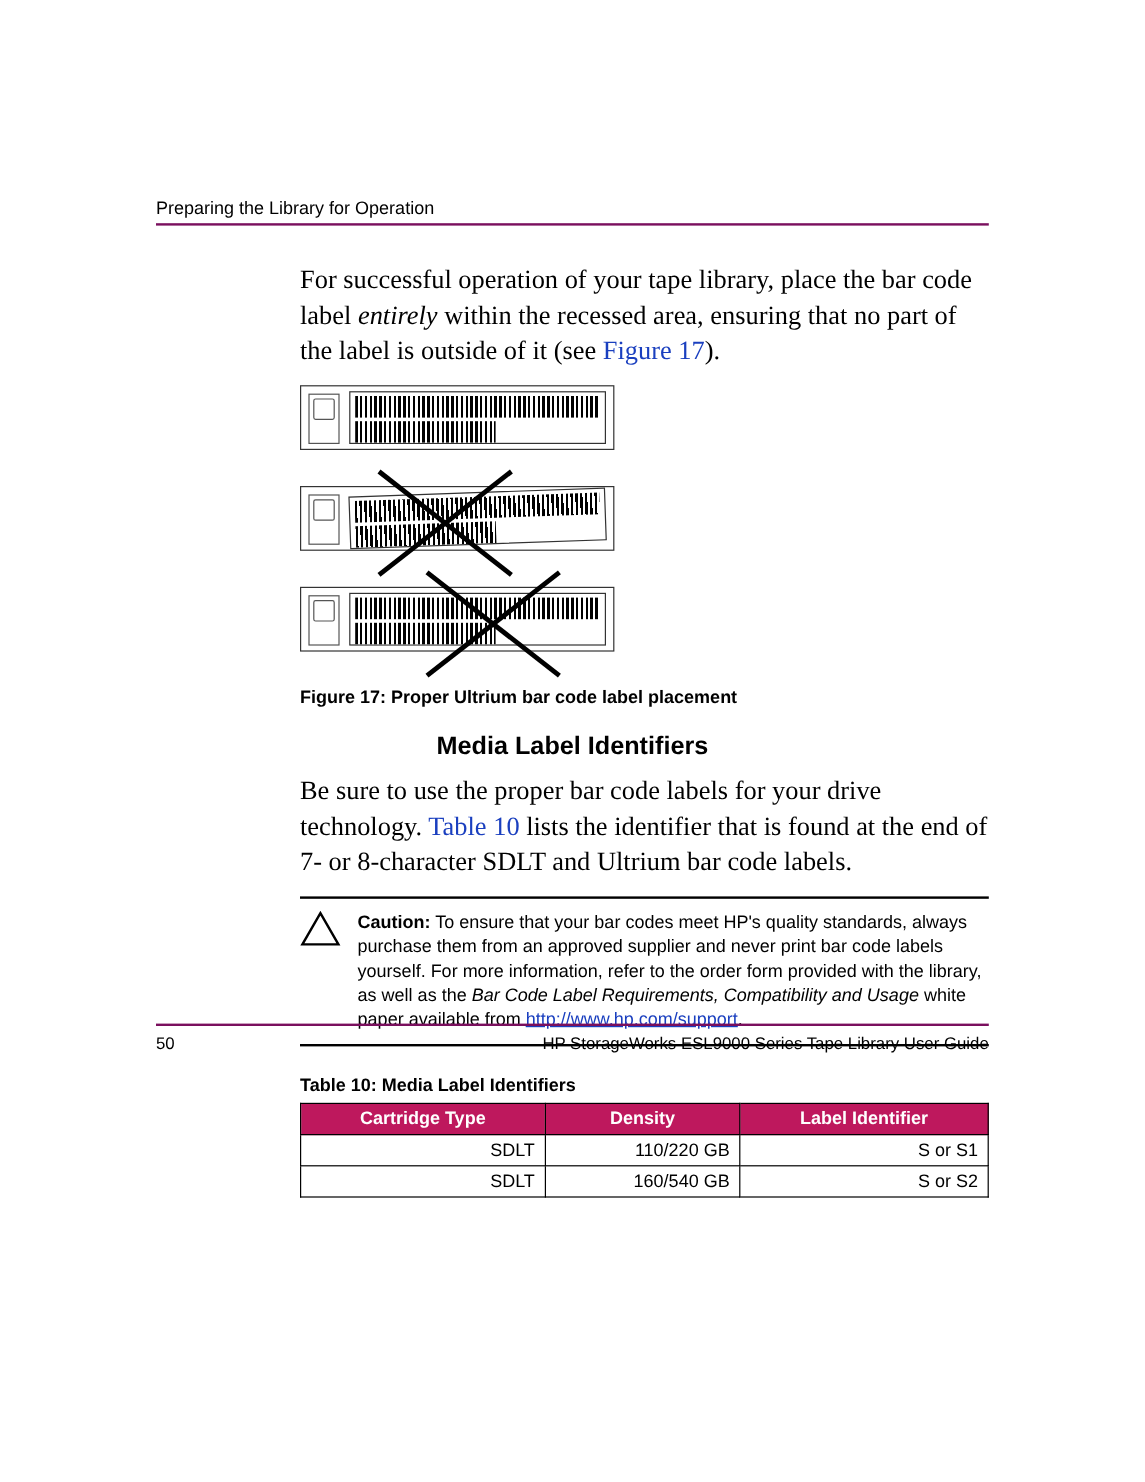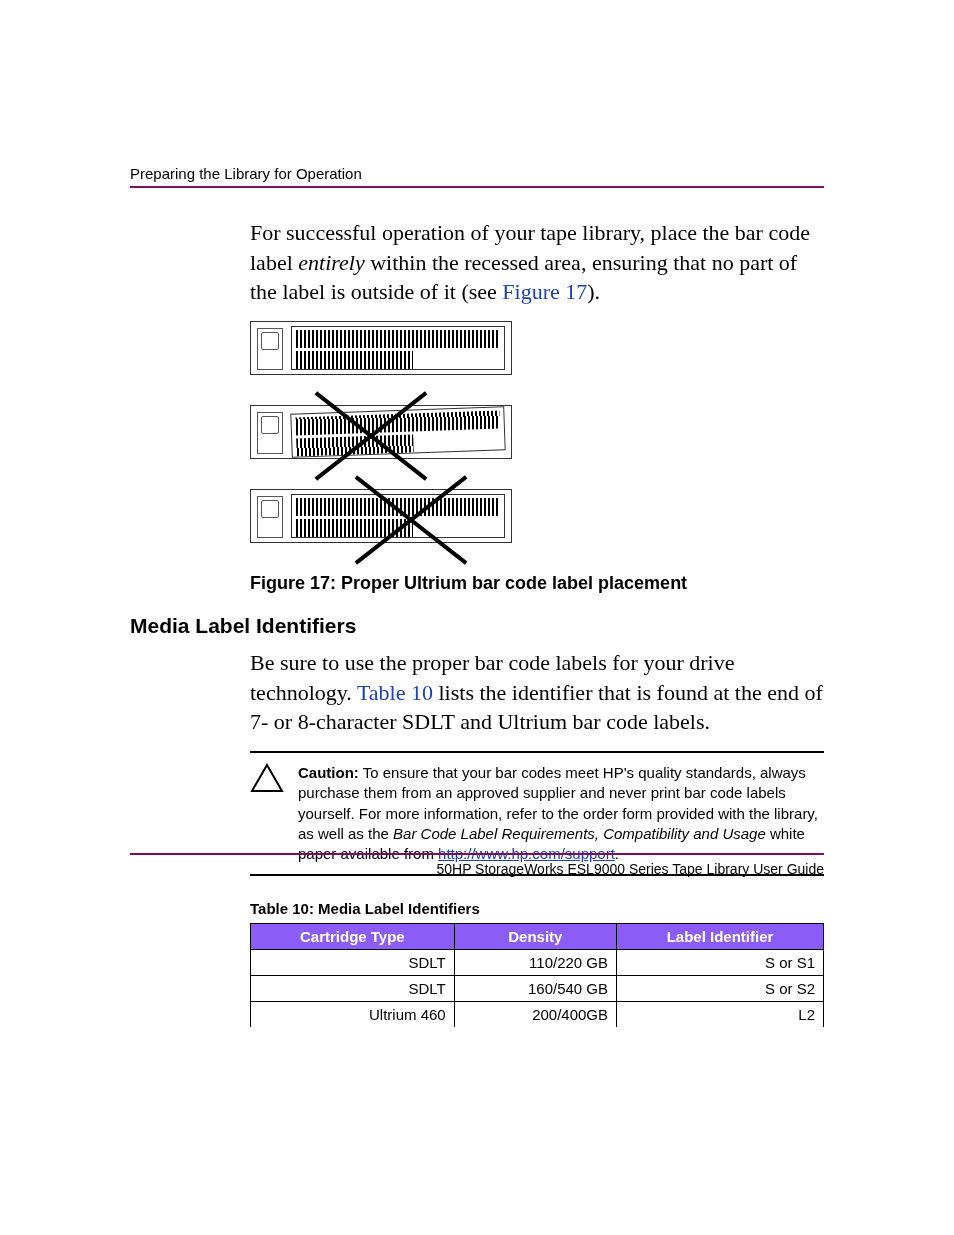--- a/index.html
+++ b/index.html
@@ -100,28 +100,29 @@
     width: 140px; height: 4px;
     background: #000;
     transform-origin: center;
   }
   .cross-x::before { transform: translate(-50%, -50%) rotate(38deg); }
   .cross-x::after  { transform: translate(-50%, -50%) rotate(-38deg); }
   .skew-label .label-area { transform: rotate(-2deg); }
   .fig-caption {
     font-family: Arial, Helvetica, sans-serif;
     font-weight: bold;
-    font-size: 18px;
+    font-size: 15px;
     margin: 0 0 20px 0;
   }
   .h2 {
     font-family: Arial, Helvetica, sans-serif;
     font-weight: bold;
     font-size: 21px;
     margin: 10px 0 10px 0;
+    text-align: center;
   }
   .caution-box {
     border-top: 2px solid #000;
     border-bottom: 2px solid #000;
     padding: 10px 0 10px 0;
     margin: 14px 0 24px 0;
     display: flex;
     gap: 14px;
     font-family: Arial, Helvetica, sans-serif;
     font-size: 15px;
@@ -140,21 +141,21 @@
     font-size: 15px;
     margin: 0 0 6px 0;
   }
   table.data {
     width: 100%;
     border-collapse: collapse;
     font-family: Arial, Helvetica, sans-serif;
     font-size: 15px;
   }
   table.data th {
-    background: #8b5cf6;
+    background: #be185d;
     color: #fff;
     font-weight: bold;
     padding: 4px 8px;
     border: 1px solid #000;
   }
   table.data td {
     padding: 4px 8px;
     border: 1px solid #000;
     text-align: right;
   }
@@ -163,21 +164,21 @@
     left: 130px; right: 130px;
     bottom: 150px;
   }
   .foot-rule {
     border: none;
     border-top: 2px solid #7a0f5e;
     margin: 0 0 6px 0;
   }
   .foot-row {
     display: flex;
-    justify-content: flex-end;
+    justify-content: space-between;
     font-family: Arial, Helvetica, sans-serif;
     font-size: 14px;
   }
 </style>
 </head>
 <body>
 
 <div class="page">
 
   <div class="running-head">Preparing the Library for Operation</div>
@@ -261,25 +262,20 @@
         <tr>
           <td>SDLT</td>
           <td>110/220 GB</td>
           <td>S or S1</td>
         </tr>
         <tr>
           <td>SDLT</td>
           <td>160/540 GB</td>
           <td>S or S2</td>
         </tr>
-        <tr>
-          <td>Ultrium 460</td>
-          <td>200/400GB</td>
-          <td>L2</td>
-        </tr>
       </tbody>
     </table>
   </div>
 
   <div class="footer">
     <hr class="foot-rule">
     <div class="foot-row">
       <span>50</span>
       <span>HP StorageWorks ESL9000 Series Tape Library User Guide</span>
     </div>

